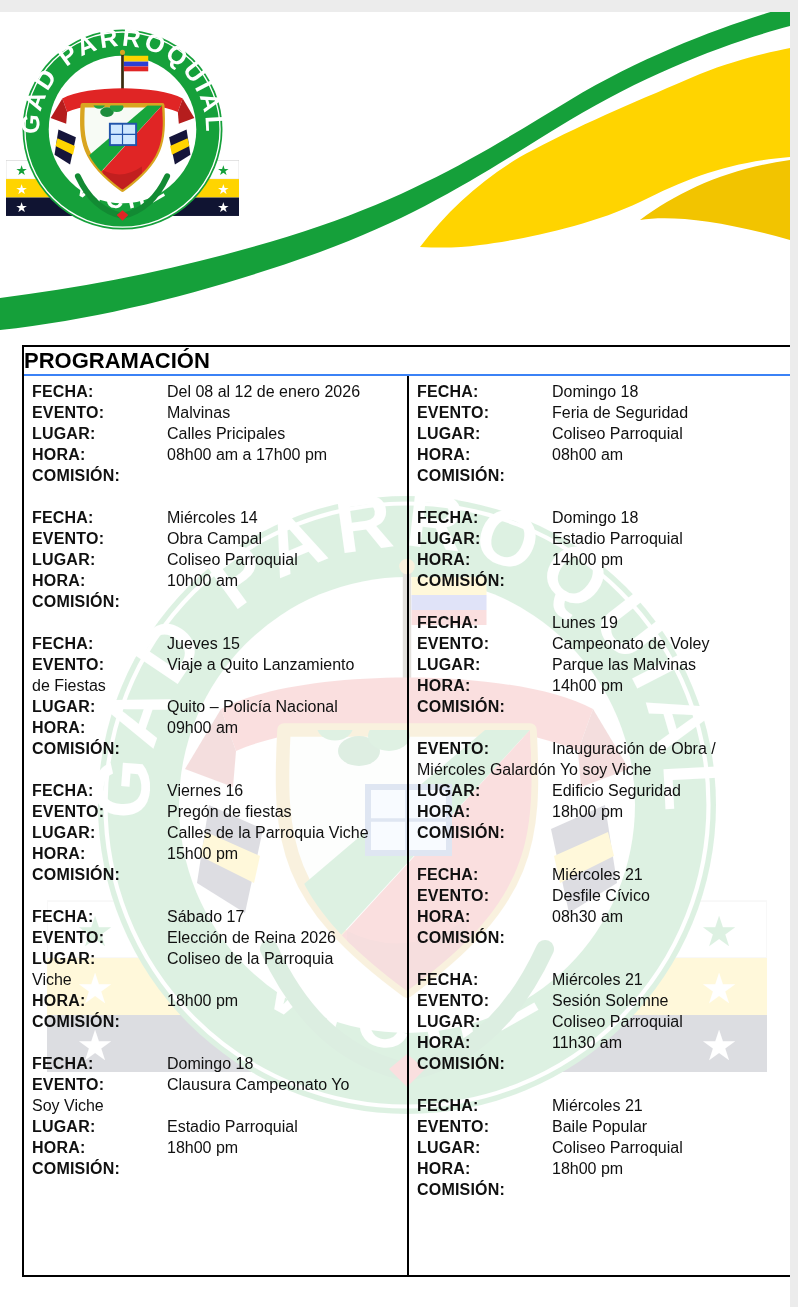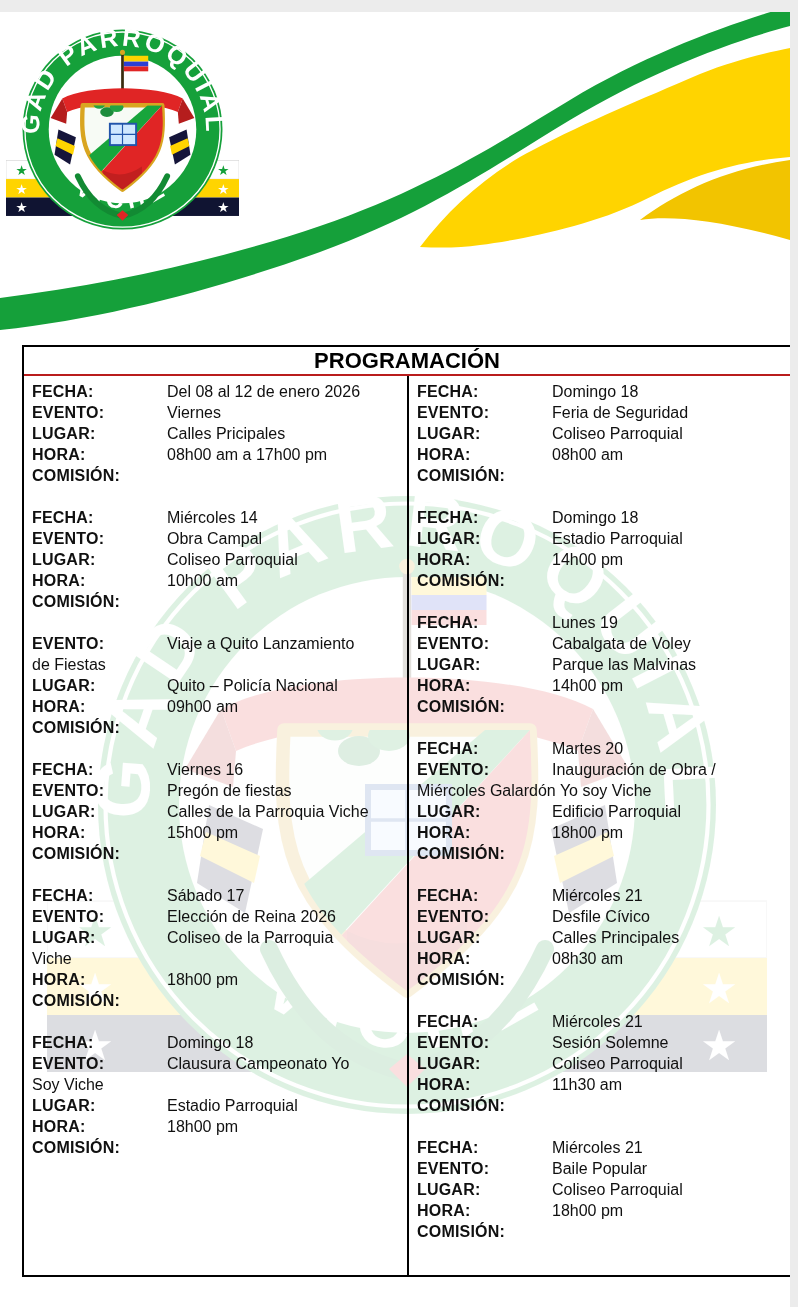--- a/index.html
+++ b/index.html
@@ -13,22 +13,22 @@
     position:absolute;left:0;top:12px;width:790px;height:1295px;
     background:#ffffff;overflow:hidden;
   }
   .waves{position:absolute;left:0;top:0;width:790px;height:340px;}
   .seal-header{position:absolute;left:6px;top:3px;width:233px;height:233px;}
   .prog-table{
     position:absolute;left:22px;top:333px;width:766px;height:928px;
     border:2px solid #000;background:transparent;
   }
   .table-title{
-    height:27px;line-height:27px;border-bottom:2px solid #b91c1c;
-    text-align:center;font-weight:bold;font-size:22px;color:#000;
+    height:27px;line-height:27px;border-bottom:2px solid #3b82f6;
+    text-align:left;font-weight:bold;font-size:22px;color:#000;
     position:relative;z-index:1;background:transparent;
   }
   .cols{display:flex;height:calc(100% - 29px);position:relative;z-index:1;}
   .col{width:50%;box-sizing:border-box;padding:5px 4px 12px 8px;}
   .col.right{border-left:2px solid #000;}
   .entry{margin-bottom:21px;}
   .field{font-size:16px;line-height:21px;color:#101010;}
   .lbl{display:inline-block;width:135px;font-weight:bold;letter-spacing:.2px;}
   .val{white-space:pre-line;}
   .watermark{
@@ -132,33 +132,34 @@
       <use href="#seal"></use>
     </svg>
 
     <div class="table-title">PROGRAMACIÓN</div>
 
     <div class="cols">
 
       <div class="col">
         <div class="entry">
           <div class="field"><span class="lbl">FECHA:</span><span class="val">Del 08 al 12 de enero 2026</span></div>
-          <div class="field"><span class="lbl">EVENTO:</span><span class="val">Viernes</span></div>
+          <div class="field"><span class="lbl">EVENTO:</span><span class="val">Malvinas</span></div>
           <div class="field"><span class="lbl">LUGAR:</span><span class="val">Calles Pricipales</span></div>
           <div class="field"><span class="lbl">HORA:</span><span class="val">08h00 am a 17h00 pm</span></div>
           <div class="field"><span class="lbl">COMISIÓN:</span><span class="val"></span></div>
         </div>
         <div class="entry">
           <div class="field"><span class="lbl">FECHA:</span><span class="val">Miércoles 14</span></div>
           <div class="field"><span class="lbl">EVENTO:</span><span class="val">Obra Campal</span></div>
           <div class="field"><span class="lbl">LUGAR:</span><span class="val">Coliseo Parroquial</span></div>
           <div class="field"><span class="lbl">HORA:</span><span class="val">10h00 am</span></div>
           <div class="field"><span class="lbl">COMISIÓN:</span><span class="val"></span></div>
         </div>
         <div class="entry">
+          <div class="field"><span class="lbl">FECHA:</span><span class="val">Jueves 15</span></div>
           <div class="field"><span class="lbl">EVENTO:</span><span class="val">Viaje a Quito Lanzamiento
 de Fiestas</span></div>
           <div class="field"><span class="lbl">LUGAR:</span><span class="val">Quito – Policía Nacional</span></div>
           <div class="field"><span class="lbl">HORA:</span><span class="val">09h00 am</span></div>
           <div class="field"><span class="lbl">COMISIÓN:</span><span class="val"></span></div>
         </div>
         <div class="entry">
           <div class="field"><span class="lbl">FECHA:</span><span class="val">Viernes 16</span></div>
           <div class="field"><span class="lbl">EVENTO:</span><span class="val">Pregón de fiestas</span></div>
           <div class="field"><span class="lbl">LUGAR:</span><span class="val">Calles de la Parroquia Viche</span></div>
@@ -192,37 +193,35 @@
           <div class="field"><span class="lbl">COMISIÓN:</span><span class="val"></span></div>
         </div>
         <div class="entry">
           <div class="field"><span class="lbl">FECHA:</span><span class="val">Domingo 18</span></div>
           <div class="field"><span class="lbl">LUGAR:</span><span class="val">Estadio Parroquial</span></div>
           <div class="field"><span class="lbl">HORA:</span><span class="val">14h00 pm</span></div>
           <div class="field"><span class="lbl">COMISIÓN:</span><span class="val"></span></div>
         </div>
         <div class="entry">
           <div class="field"><span class="lbl">FECHA:</span><span class="val">Lunes 19</span></div>
-          <div class="field"><span class="lbl">EVENTO:</span><span class="val">Cabalgata de Voley</span></div>
+          <div class="field"><span class="lbl">EVENTO:</span><span class="val">Campeonato de Voley</span></div>
           <div class="field"><span class="lbl">LUGAR:</span><span class="val">Parque las Malvinas</span></div>
           <div class="field"><span class="lbl">HORA:</span><span class="val">14h00 pm</span></div>
           <div class="field"><span class="lbl">COMISIÓN:</span><span class="val"></span></div>
         </div>
         <div class="entry">
-          <div class="field"><span class="lbl">FECHA:</span><span class="val">Martes 20</span></div>
           <div class="field"><span class="lbl">EVENTO:</span><span class="val">Inauguración de Obra /
 Miércoles Galardón Yo soy Viche</span></div>
-          <div class="field"><span class="lbl">LUGAR:</span><span class="val">Edificio Parroquial</span></div>
+          <div class="field"><span class="lbl">LUGAR:</span><span class="val">Edificio Seguridad</span></div>
           <div class="field"><span class="lbl">HORA:</span><span class="val">18h00 pm</span></div>
           <div class="field"><span class="lbl">COMISIÓN:</span><span class="val"></span></div>
         </div>
         <div class="entry">
           <div class="field"><span class="lbl">FECHA:</span><span class="val">Miércoles 21</span></div>
           <div class="field"><span class="lbl">EVENTO:</span><span class="val">Desfile Cívico</span></div>
-          <div class="field"><span class="lbl">LUGAR:</span><span class="val">Calles Principales</span></div>
           <div class="field"><span class="lbl">HORA:</span><span class="val">08h30 am</span></div>
           <div class="field"><span class="lbl">COMISIÓN:</span><span class="val"></span></div>
         </div>
         <div class="entry">
           <div class="field"><span class="lbl">FECHA:</span><span class="val">Miércoles 21</span></div>
           <div class="field"><span class="lbl">EVENTO:</span><span class="val">Sesión Solemne</span></div>
           <div class="field"><span class="lbl">LUGAR:</span><span class="val">Coliseo Parroquial</span></div>
           <div class="field"><span class="lbl">HORA:</span><span class="val">11h30 am</span></div>
           <div class="field"><span class="lbl">COMISIÓN:</span><span class="val"></span></div>
         </div>

